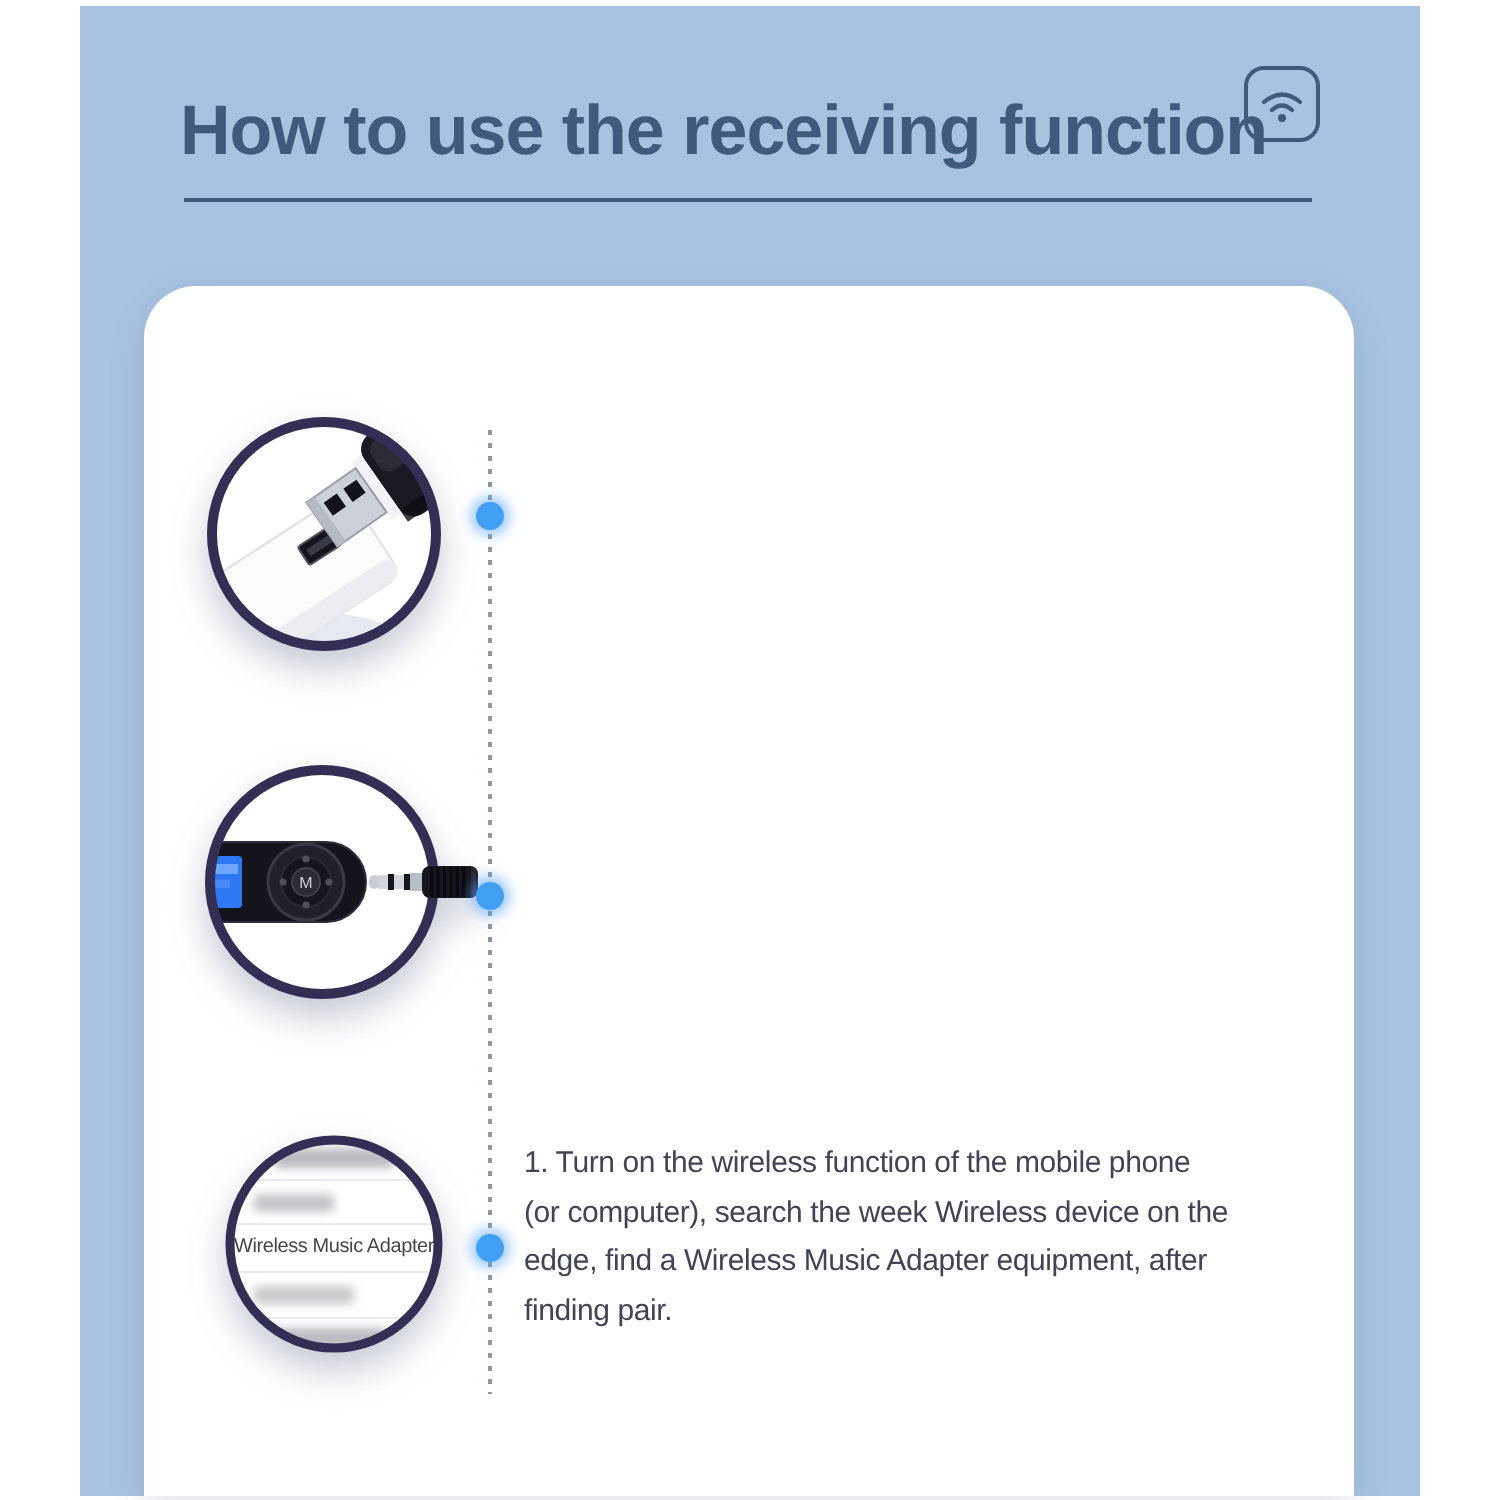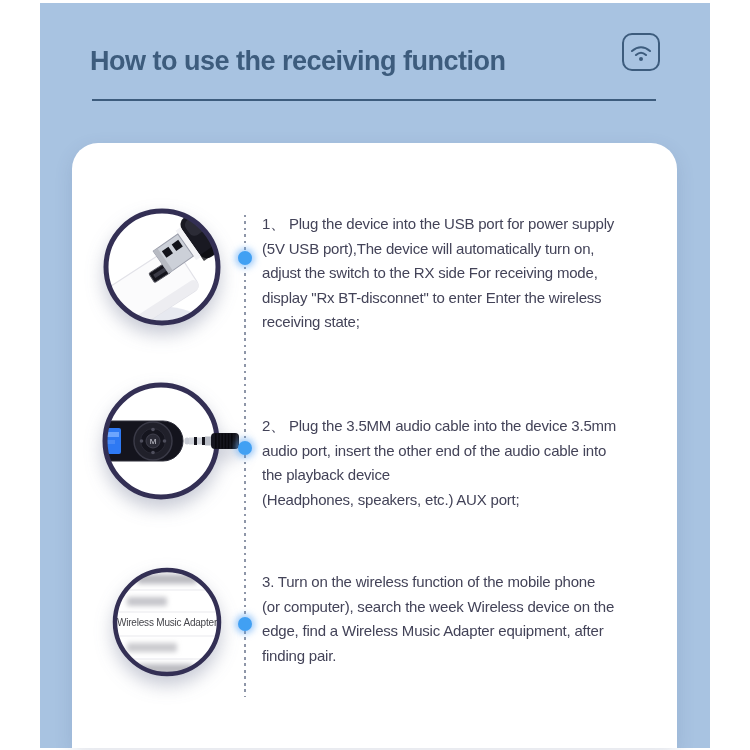--- a/index.html
+++ b/index.html
@@ -6,21 +6,21 @@
   body{
     width:750px;height:750px;background:#ffffff;position:relative;overflow:hidden;
     font-family:"Liberation Sans","DejaVu Sans",sans-serif;
   }
   .panel{
     position:absolute;left:40px;top:3px;width:670px;height:745px;
     background:#a8c3e1;
   }
   .title{
     position:absolute;left:50px;top:43px;margin:0;
-    font-size:27px;font-weight:700;letter-spacing:-0.5px;color:#3d5c7d;
+    font-size:35px;font-weight:700;letter-spacing:-0.5px;color:#3d5c7d;
     white-space:nowrap;
   }
   .wifi-badge{
     position:absolute;left:582px;top:30px;width:38px;height:38px;
     border:2px solid #3d5c7d;border-radius:10px;box-sizing:border-box;
     display:flex;align-items:center;justify-content:center;
   }
   .rule{
     position:absolute;left:52px;top:96px;width:564px;height:2px;background:#3d5c7d;
   }
@@ -172,28 +172,19 @@
           <text x="58" y="62" text-anchor="middle" font-size="10" letter-spacing="-0.2" fill="#46464c">Wireless Music Adapter</text>
         </g>
         <circle cx="58" cy="58" r="52" fill="none" stroke="#332f54" stroke-width="4.5"></circle>
       </svg>
     </div>
 
     <span class="dot d1"></span>
     <span class="dot d2"></span>
     <span class="dot d3"></span>
 
-    <p class="step-text t1">1、 Plug the device into the USB port for power supply
-(5V USB port),The device will automatically turn on,
-adjust the switch to the RX side For receiving mode,
-display "Rx BT-disconnet" to enter Enter the wireless
-receiving state;</p>
-    <p class="step-text t2">2、 Plug the 3.5MM audio cable into the device 3.5mm
-audio port, insert the other end of the audio cable into
-the playback device
-(Headphones, speakers, etc.) AUX port;</p>
-    <p class="step-text t3">3. Turn on the wireless function of the mobile phone
+    <p class="step-text t3">1. Turn on the wireless function of the mobile phone
 (or computer), search the week Wireless device on the
 edge, find a Wireless Music Adapter equipment, after
 finding pair.</p>
 
   </div>
 </div>
 
 </body></html>

